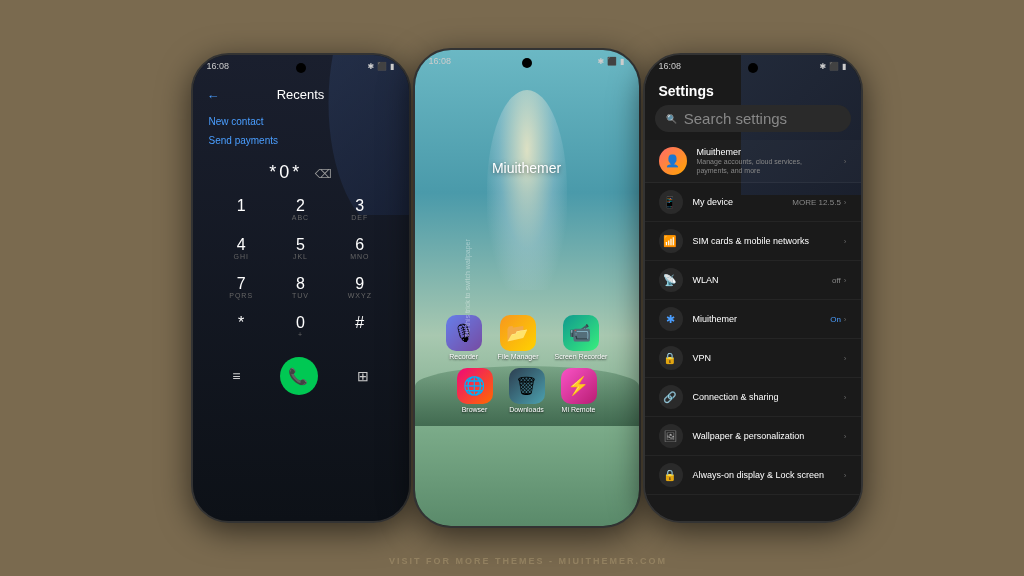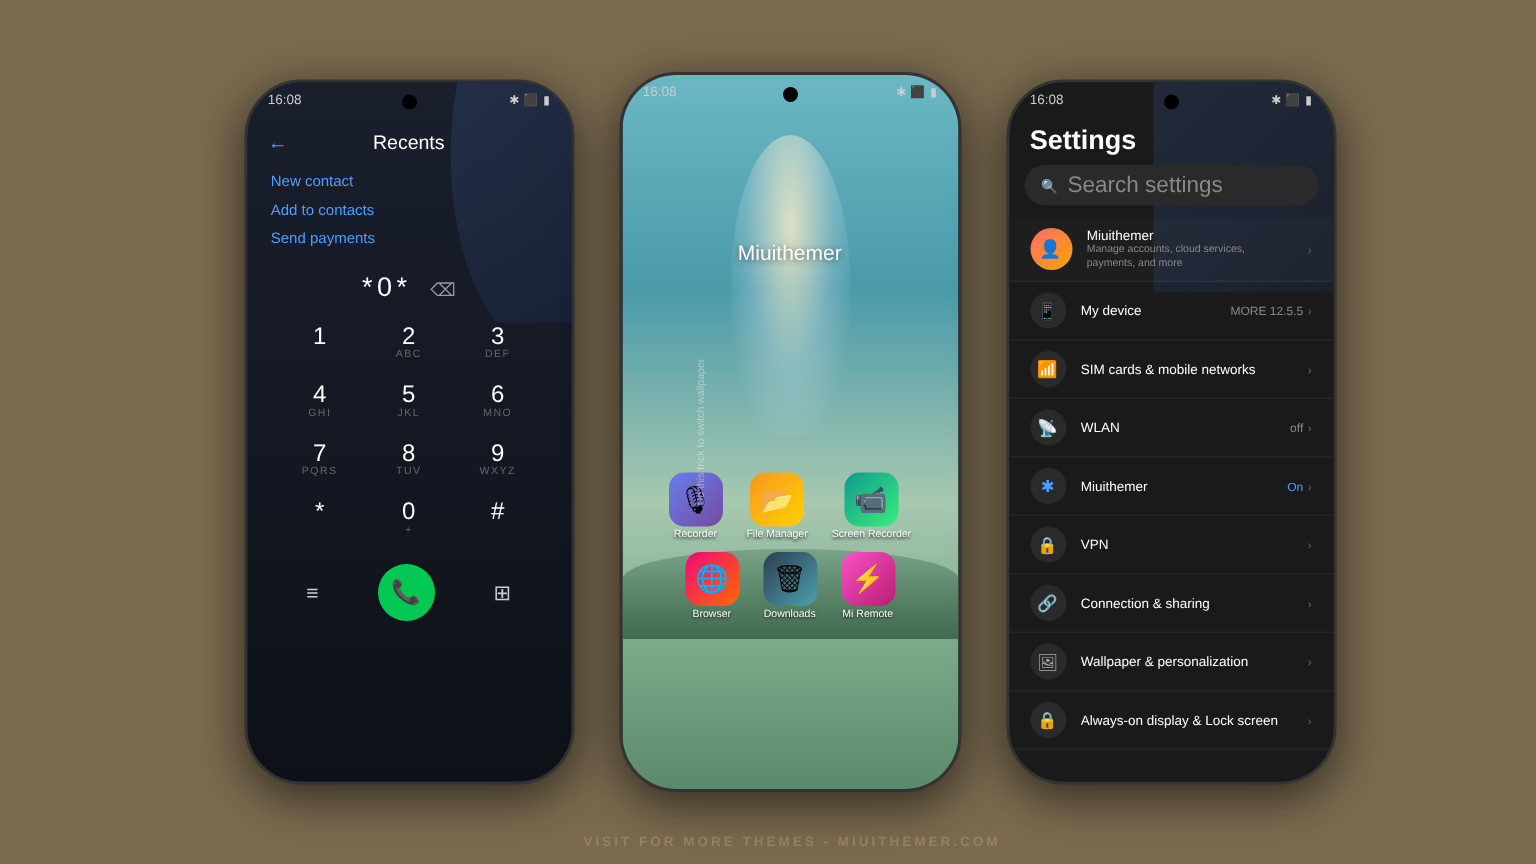--- a/index.html
+++ b/index.html
@@ -9,21 +9,21 @@
       background-color: #7a6a4f;
       display: flex;
       align-items: center;
       justify-content: center;
       font-family: 'Arial', sans-serif;
       overflow: hidden;
     }
 
     .phones-container {
       display: flex;
-      gap: 30px;
+      gap: 2px;
       align-items: center;
       justify-content: center;
       padding-left: 29px;
     }
 
     
     .phone {
       width: 220px;
       height: 470px;
       background: #1a1a1a;
@@ -249,21 +249,21 @@
       opacity: 0.5;
     }
 
     .phone3-content {
       position: absolute;
       top: 20px; left: 0; right: 0; bottom: 0;
       overflow: hidden;
     }
     .settings-title {
       color: #fff;
-      font-size: 18px;
+      font-size: 14px;
       font-weight: 600;
       padding: 8px 14px 6px;
     }
     .settings-search {
       margin: 0 10px 8px;
       background: #2a2a2a;
       border-radius: 20px;
       padding: 5px 12px;
       display: flex;
       align-items: center;
@@ -373,21 +373,20 @@
     </div>
 
     <div class="phone1-content">
       <div style="position:relative; margin-top:4px;">
         <span class="phone1-back">←</span>
         <div class="phone1-header">Recents</div>
       </div>
 
       <div class="phone1-actions">
         <div class="phone1-action">New contact</div>
-        <div class="phone1-action">Add to contacts</div>
         <div class="phone1-action">Send payments</div>
       </div>
 
       <div class="dialer-display">
         <span class="dialer-number">*0*</span>
         <span class="dialer-backspace">⌫</span>
       </div>
 
       <div class="dialer-grid">
         <div class="dialer-key">

